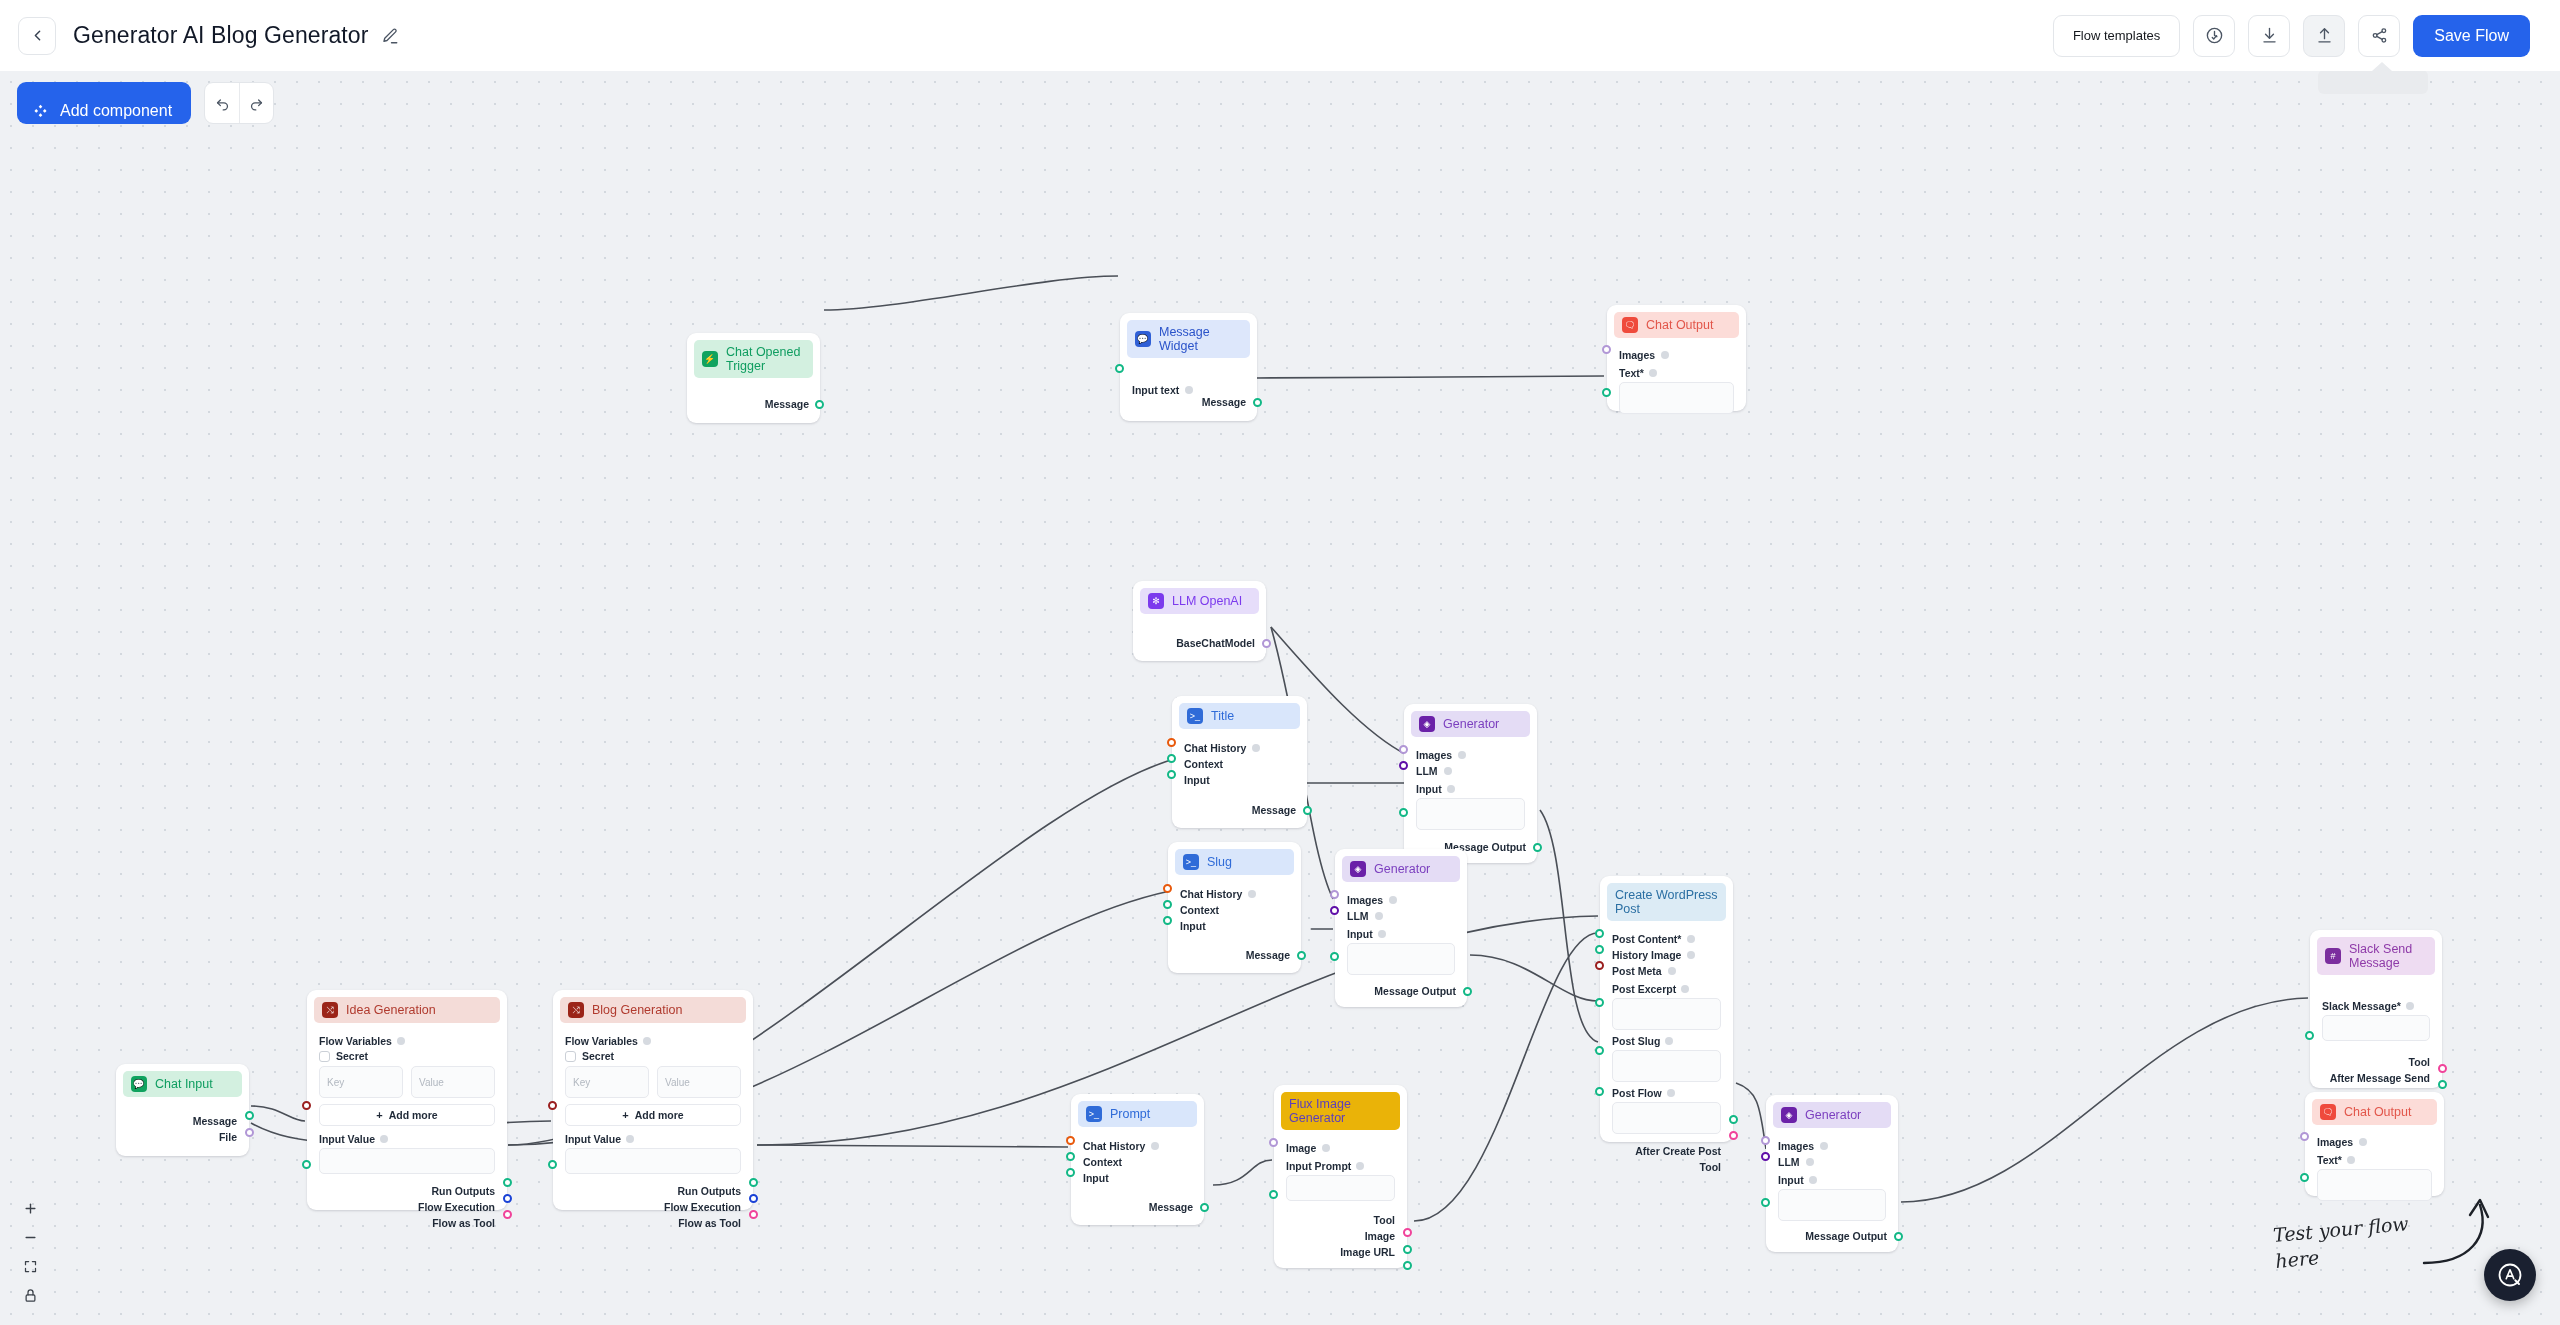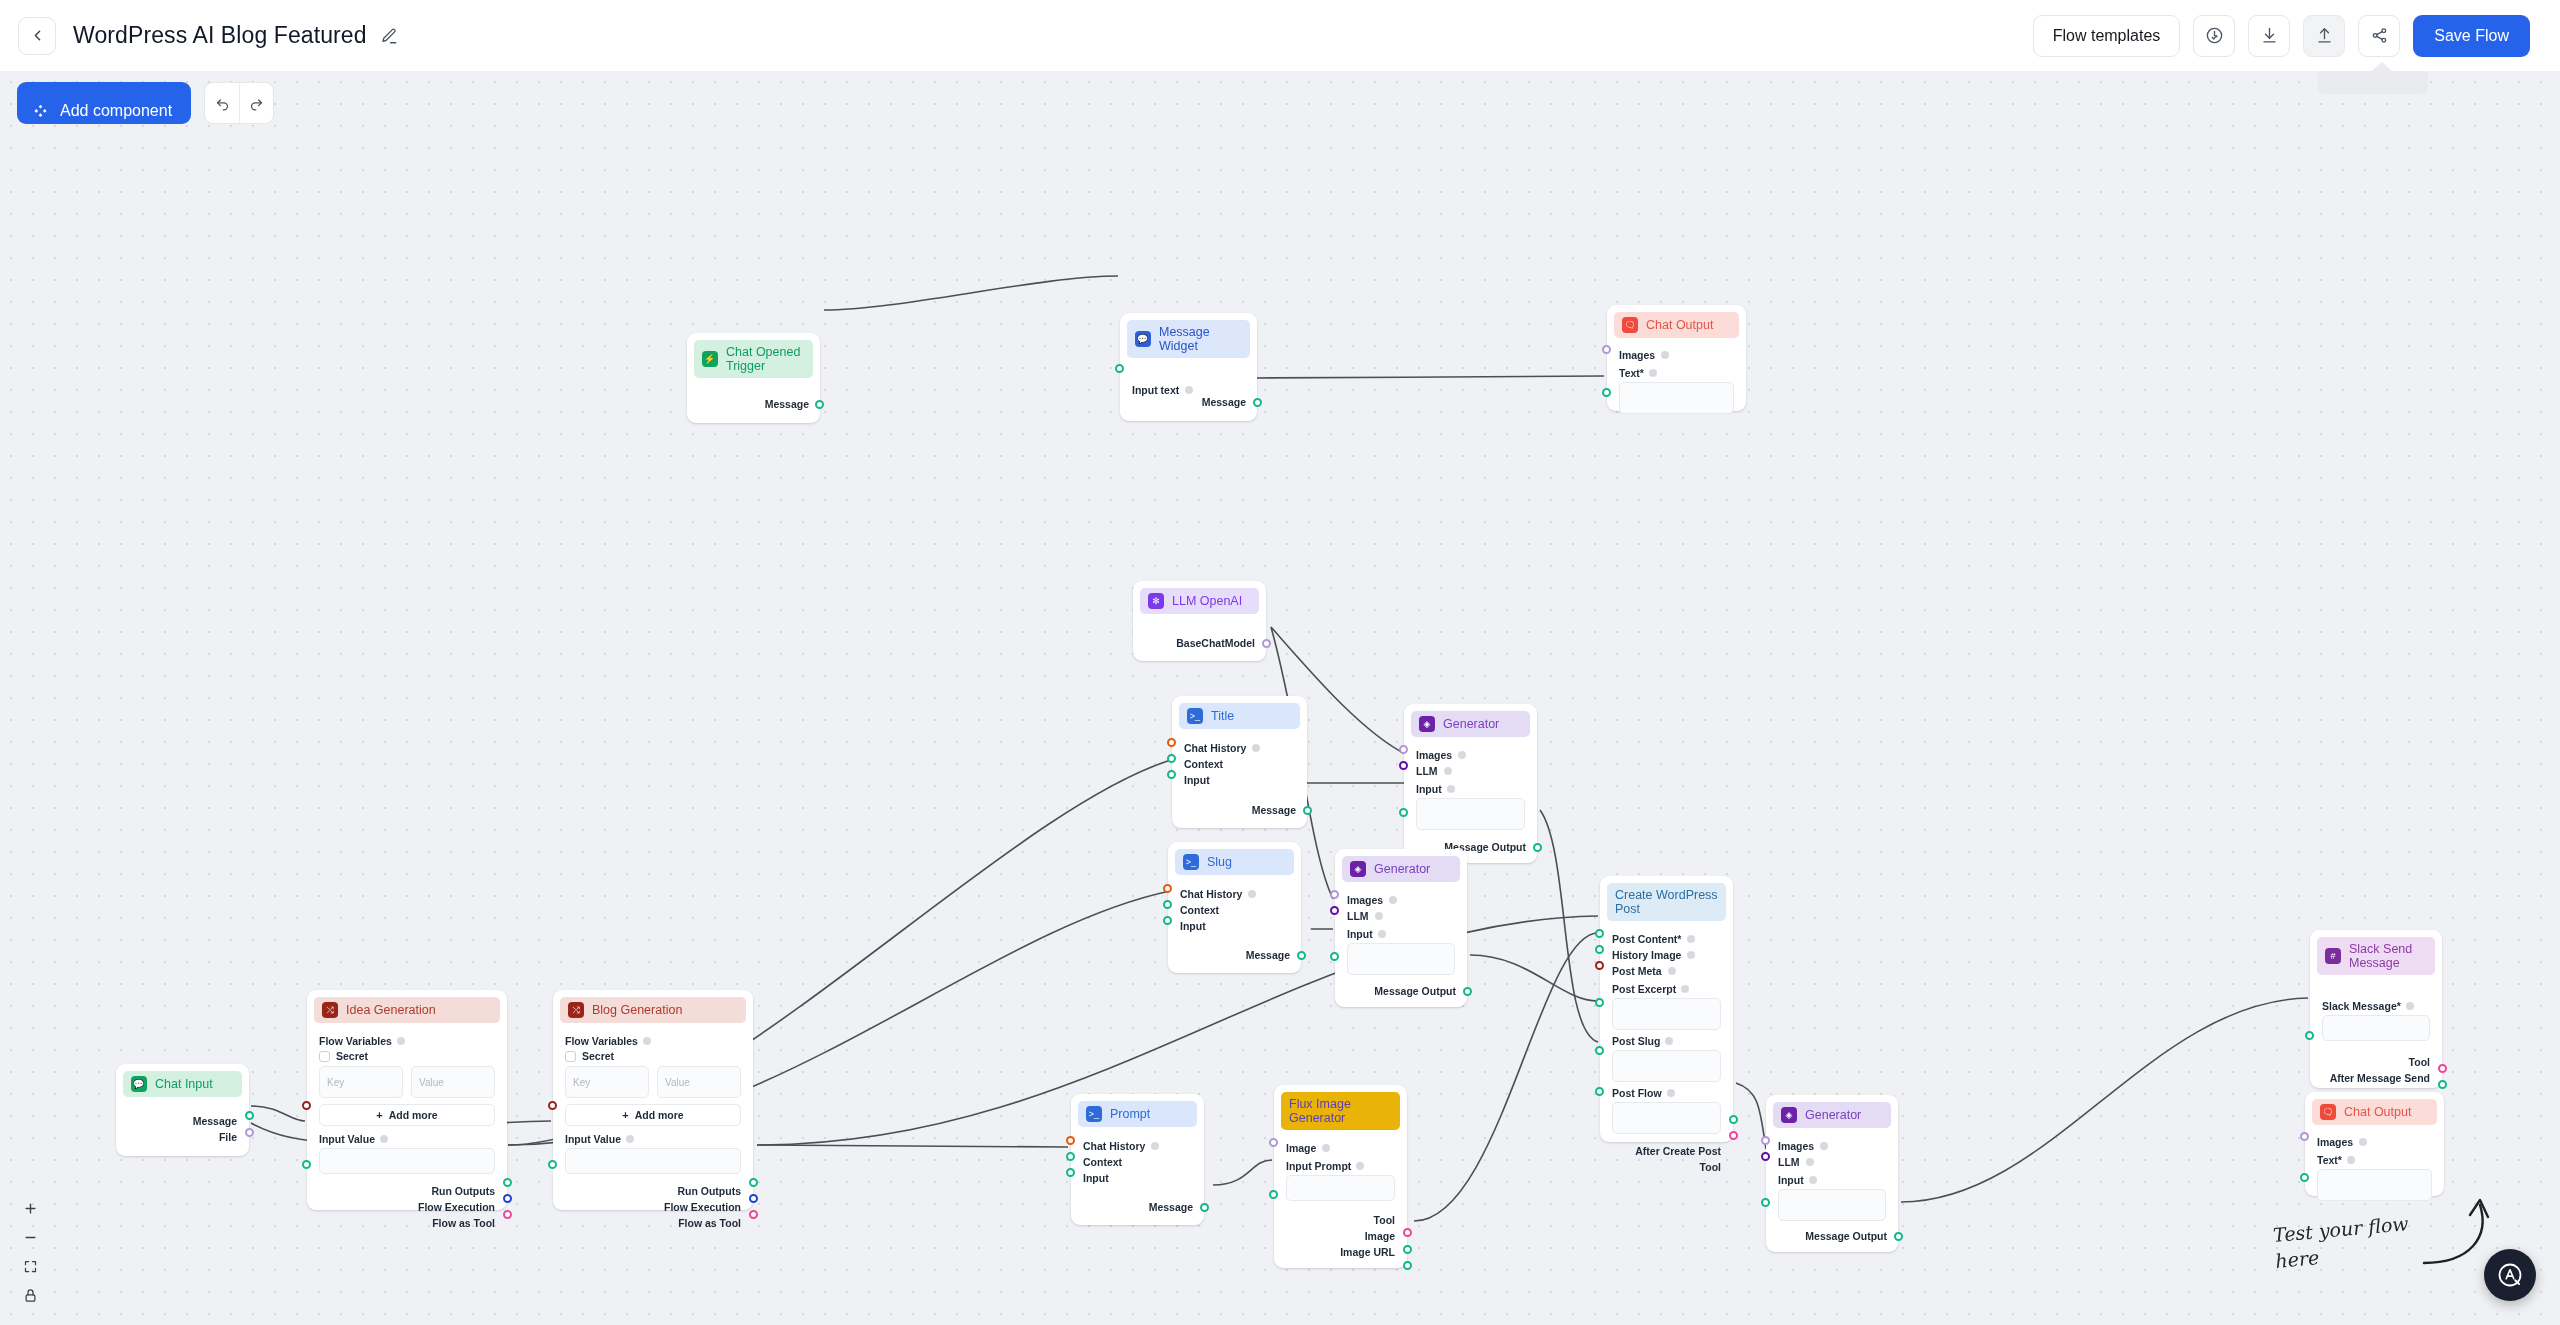--- a/index.html
+++ b/index.html
@@ -25,21 +25,21 @@
   }
   .back-btn svg { width: 17px; height: 17px; }
   .page-title {
     margin-left: 17px; font-size: 23px; color: #111827; font-weight: 400;
     letter-spacing: .1px; white-space: nowrap;
   }
   .edit-icon { margin-left: 13px; width: 18px; height: 18px; cursor: pointer; display:inline-flex; }
   .topbar-right { margin-left: auto; display: flex; align-items: center; gap: 13px; }
   .tpl-btn {
     height: 42px; padding: 0 19px; border: 1px solid #e3e6ea; border-radius: 9px;
-    background: #fff; font-size: 16px; color: #15181d; cursor: pointer;
+    background: #fff; font-size: 13px; color: #15181d; cursor: pointer;
     font-family: "Liberation Sans", sans-serif;
     display:flex; align-items:center;
   }
   .icon-btn {
     width: 42px; height: 42px; border: 1px solid #e3e6ea; border-radius: 9px;
     background: #fff; display: flex; align-items: center; justify-content: center;
     cursor: pointer;
   }
   .icon-btn.pressed { background: #f1f3f5; }
   .icon-btn svg { width: 19px; height: 19px; }
@@ -187,21 +187,21 @@
 <body>
 
 <div id="app">
 
   <div class="topbar">
     <div class="back-btn">
       <svg viewBox="0 0 24 24" fill="none" stroke="#374151" stroke-width="2.1" stroke-linecap="round" stroke-linejoin="round">
         <polyline points="15 18 9 12 15 6"></polyline>
       </svg>
     </div>
-    <div class="page-title">WordPress AI Blog Featured</div>
+    <div class="page-title">Generator AI Blog Generator</div>
     <span class="edit-icon">
       <svg viewBox="0 0 24 24" fill="none" stroke="#4b5563" stroke-width="1.8" stroke-linecap="round" stroke-linejoin="round">
         <path d="M16.5 3.5a2.1 2.1 0 1 1 3 3L8 18l-4 1 1-4z"></path>
         <line x1="14" y1="21" x2="21" y2="21"></line>
       </svg>
     </span>
 
     <div class="topbar-right">
       <button class="tpl-btn">Flow templates</button>
 

